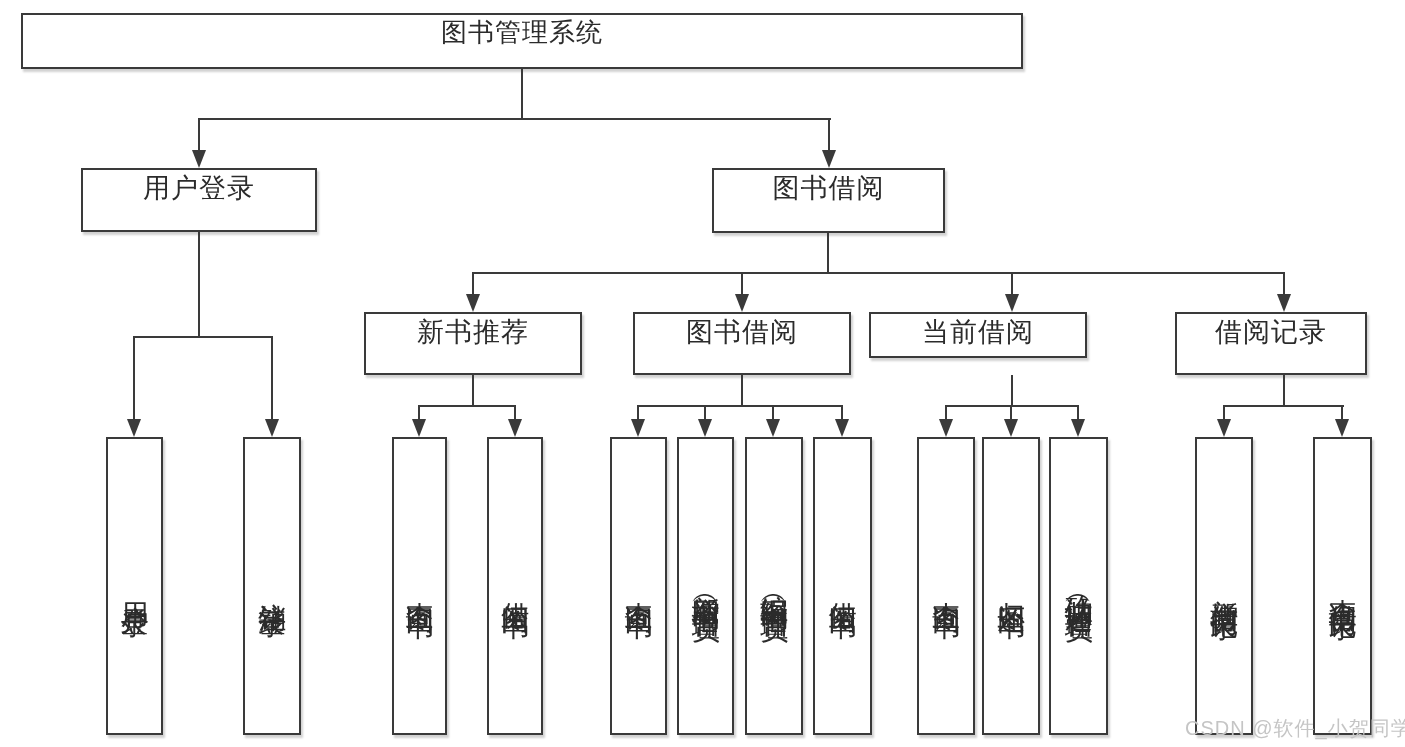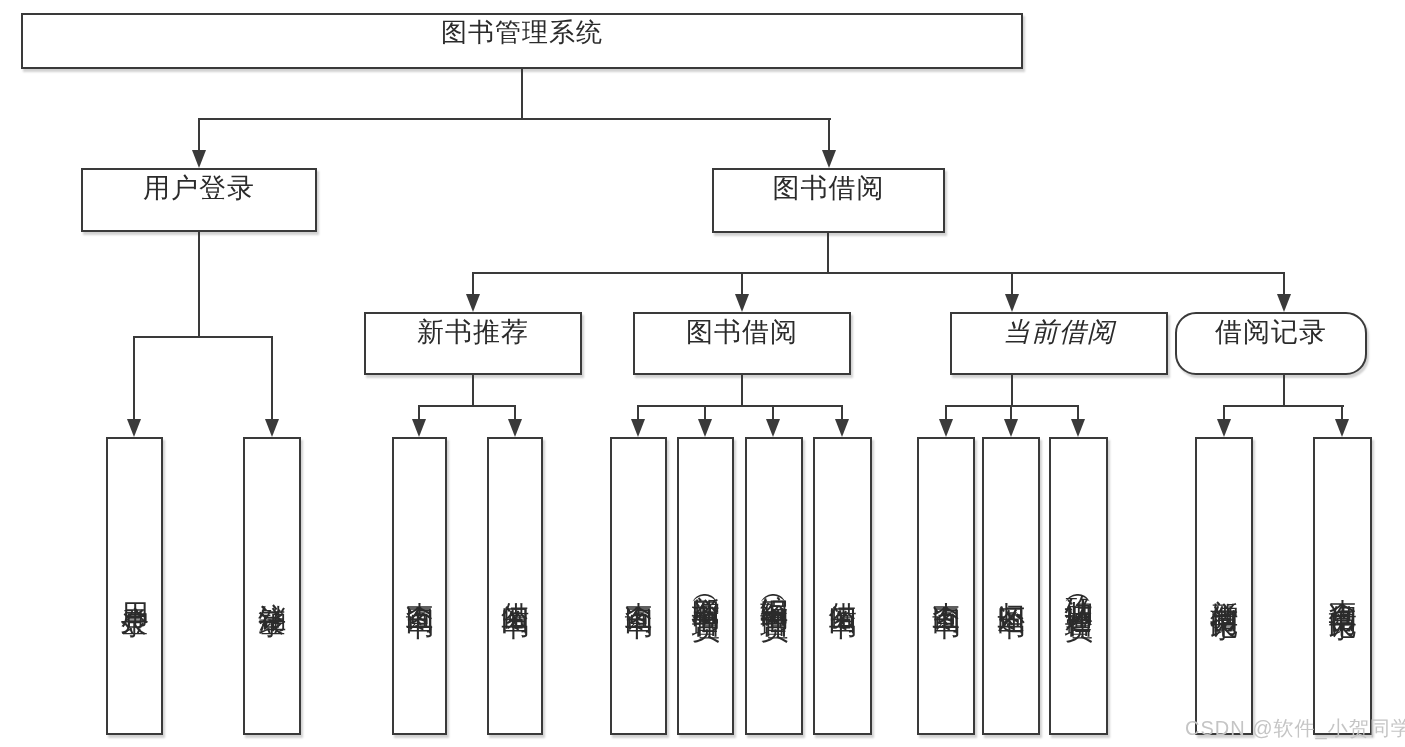--- a/index.html
+++ b/index.html
@@ -104,24 +104,24 @@
   <div class="arrow" style="left:1005px;top:294px;"></div>
   <div class="vline" style="left:1283px;top:272px;width:2px;height:24px;"></div>
   <div class="arrow" style="left:1277px;top:294px;"></div>
 
   <div class="node" style="left:364px;top:312px;width:218px;height:63px;">
     <span>新书推荐</span>
   </div>
   <div class="node" style="left:633px;top:312px;width:218px;height:63px;">
     <span>图书借阅</span>
   </div>
-  <div class="node" style="left:950px;top:312px;width:218px;height:63px;font-style:italic;">
+  <div class="node" style="left:869px;top:312px;width:218px;height:46px;">
     <span>当前借阅</span>
   </div>
-  <div class="node" style="left:1175px;top:312px;width:192px;height:63px;border-radius:21px;">
+  <div class="node" style="left:1175px;top:312px;width:192px;height:63px;">
     <span>借阅记录</span>
   </div>
 
   <div class="vline" style="left:472px;top:375px;width:2px;height:32px;"></div>
   <div class="hline" style="left:418px;top:405px;width:98px;height:2px;"></div>
   <div class="vline" style="left:418px;top:405px;width:2px;height:16px;"></div>
   <div class="arrow" style="left:412px;top:419px;"></div>
   <div class="vline" style="left:514px;top:405px;width:2px;height:16px;"></div>
   <div class="arrow" style="left:508px;top:419px;"></div>
 

